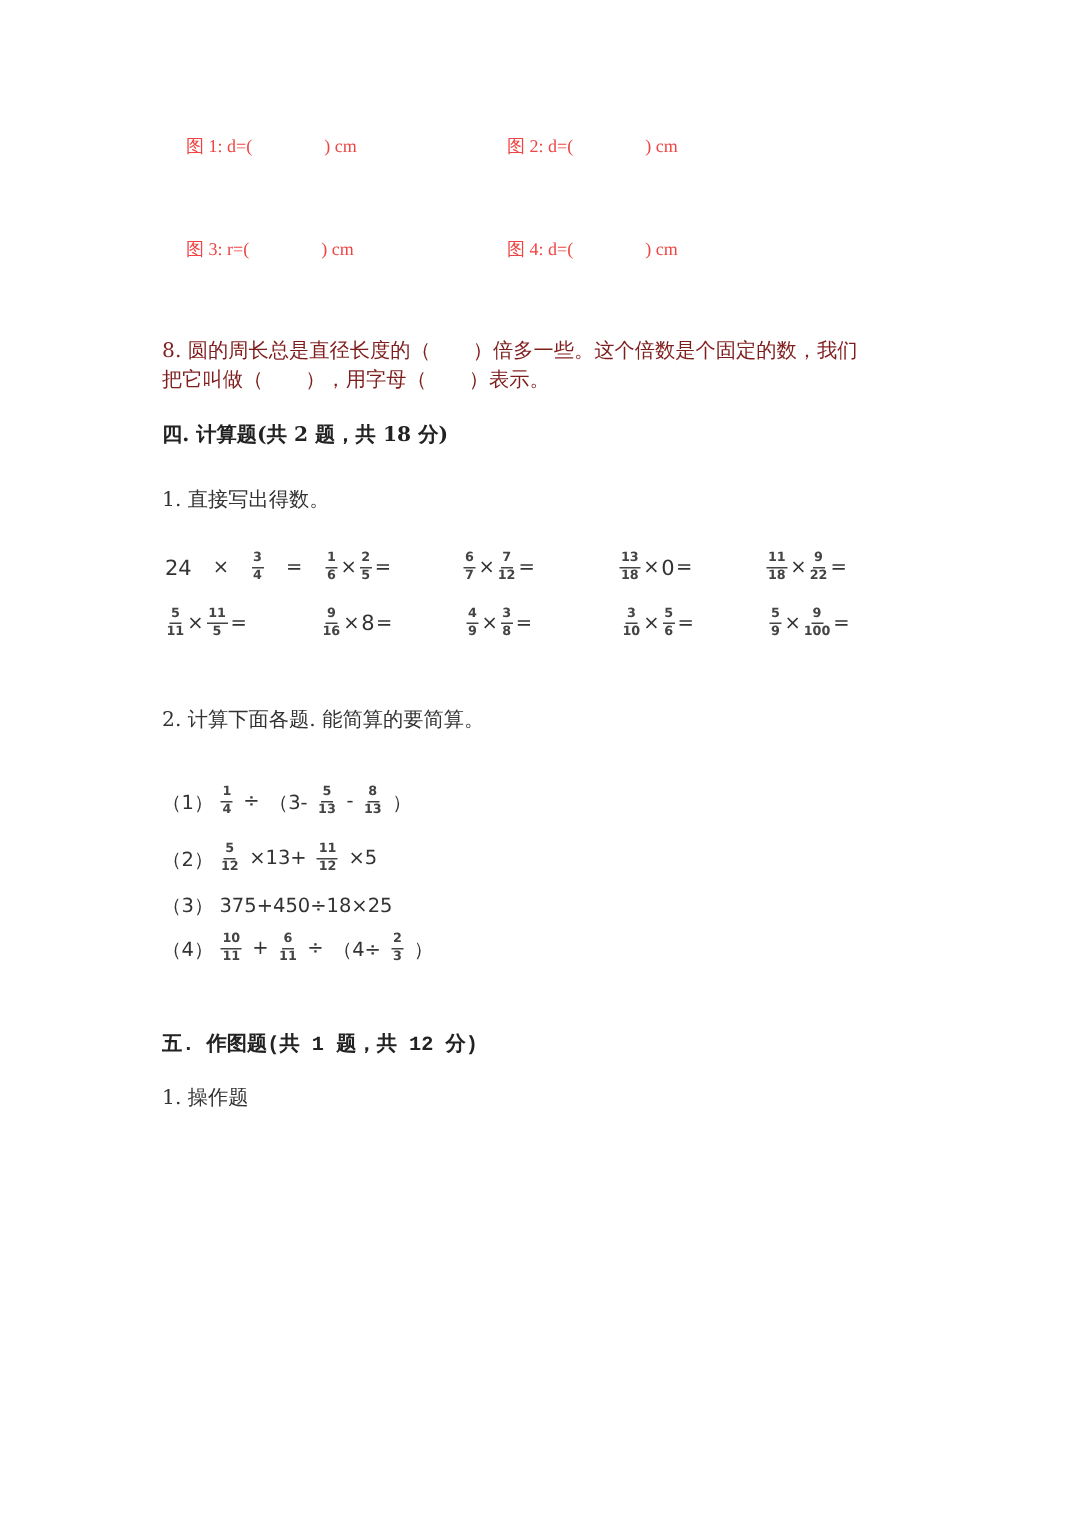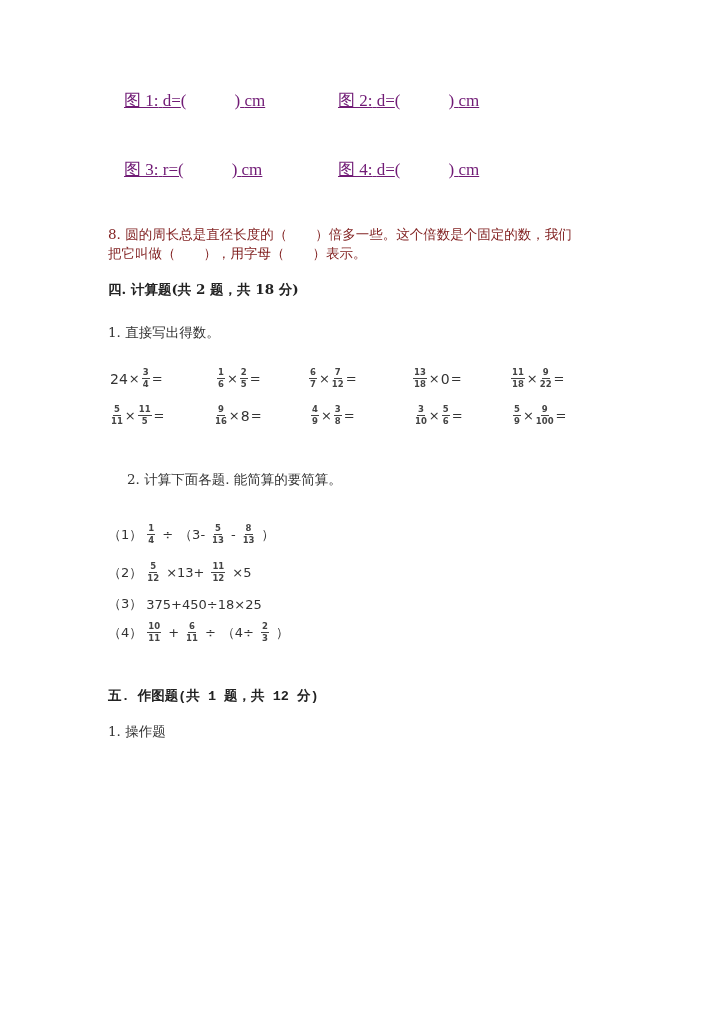--- a/index.html
+++ b/index.html
@@ -1,19 +1,19 @@
 <!DOCTYPE html>
 <html><head>
 <meta charset="utf-8">
 <style>
   html, body { margin:0; padding:0; background:#ffffff; }
   body { width:720px; height:1018px; position:relative; overflow:hidden;
          font-family:"DejaVu Serif", "Liberation Serif", serif; color:#333; }
   .abs { position:absolute; white-space:nowrap; }
-  .fig { font-size:17px; color:#701a75; font-family:"Liberation Serif","DejaVu Serif",serif;text-decoration:underline; }
+  .fig { font-size:12px; color:#ef4444; font-family:"Liberation Serif","DejaVu Serif",serif; }
   .fig .gap { display:inline-block; width:48px; }
   .para { font-size:13.5px; color:#7f1d1d; line-height:19px; }
   .para .blank { display:inline-block; width:28px; }
   .heading { font-size:13.5px; font-weight:bold; color:#222; }
   .q { font-size:13.5px; color:#333; }
   .math { font-family:"DejaVu Sans","Liberation Sans",sans-serif; font-size:13px; color:#333; display:flex; align-items:center; }
   .frac { display:inline-flex; flex-direction:column; align-items:center; font-size:8.5px; line-height:9px; margin:0 1px; font-family:"DejaVu Sans",sans-serif; font-weight:bold; color:#444; }
   .frac .num { border-bottom:1px solid #444; padding:0 1px 1px; }
   .frac .den { padding-top:1px; }
   .op { margin:0 1px; font-size:13px; }
@@ -52,21 +52,21 @@
   </div>
   <div>
     <span>把它叫做（</span><span class="blank"></span><span>），用字母（</span><span class="blank"></span><span>）表示。</span>
   </div>
 </div>
 
 <div class="abs heading" style="left:108px; top:281px;text-align:center;">四. 计算题(共 2 题，共 18 分)</div>
 
 <div class="abs q" style="left:108px; top:324px;">1. 直接写出得数。</div>
 
-<div class="abs math" style="left:110px; top:368px;">
+<div class="abs math" style="left:110px; top:368px;gap:13px;">
   <span class="big">24</span>
   <span class="op">×</span>
   <span class="frac">
       <span class="num">3</span>
       <span class="den">4</span>
     </span>
   <span class="op">=</span>
 </div>
 <div class="abs math" style="left:216px; top:368px;">
   <span class="frac">
@@ -165,21 +165,21 @@
       <span class="den">9</span>
     </span>
   <span class="op">×</span>
   <span class="frac">
       <span class="num">9</span>
       <span class="den">100</span>
     </span>
   <span class="op">=</span>
 </div>
 
-<div class="abs q" style="left:108px; top:471px;margin-left:19px;">2. 计算下面各题. 能简算的要简算。</div>
+<div class="abs q" style="left:108px; top:471px;">2. 计算下面各题. 能简算的要简算。</div>
 
 <div class="abs calc" style="left:108px; top:524px;">
   <span class="idx">（1）</span>
   <span class="frac">
       <span class="num">1</span>
       <span class="den">4</span>
     </span>
   <span class="sp"></span>
     <span>÷</span>
     <span class="sp"></span>

